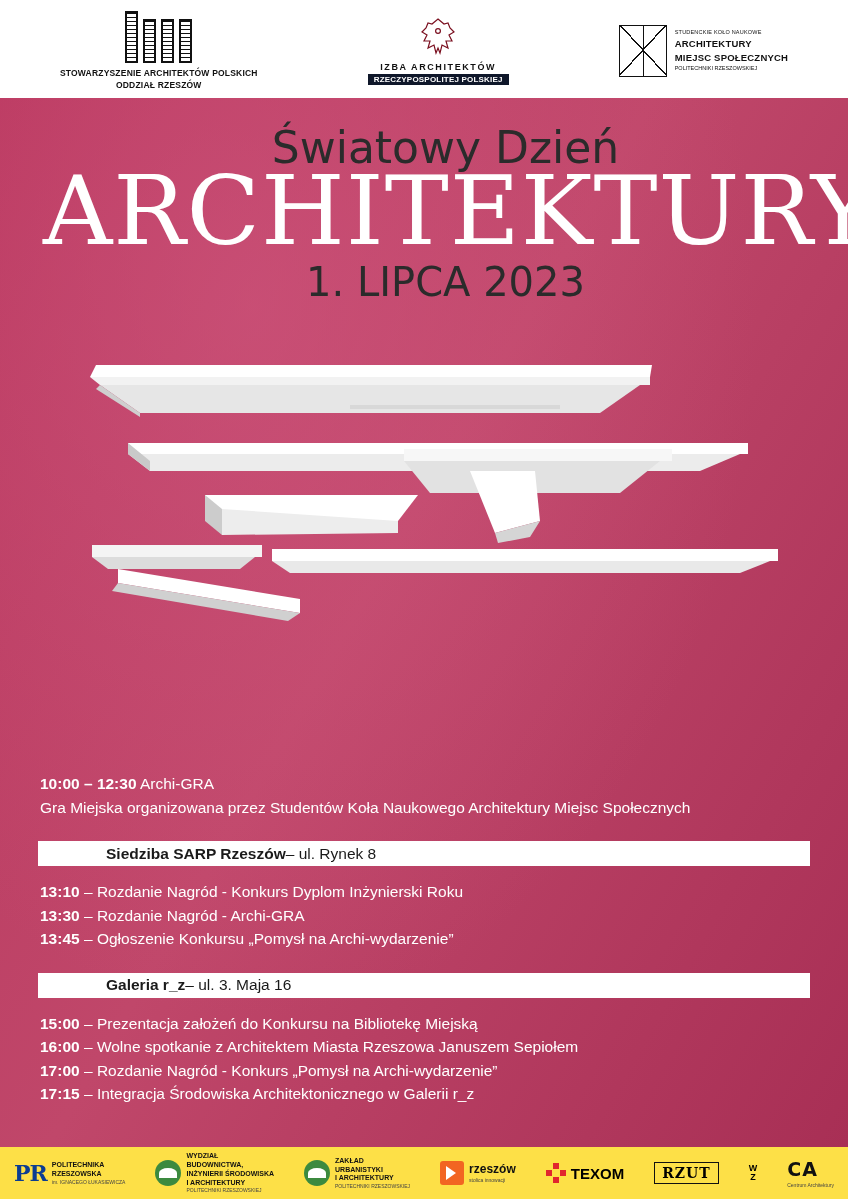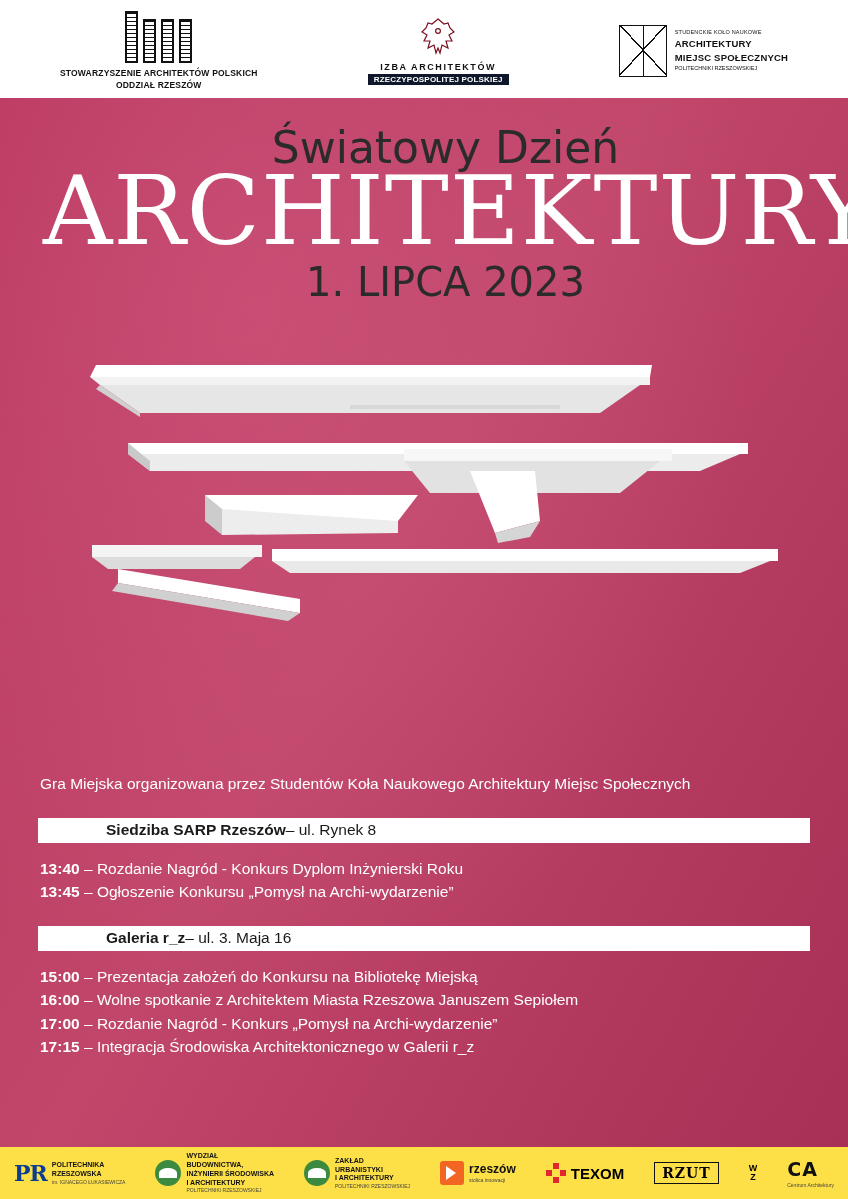--- a/index.html
+++ b/index.html
@@ -222,31 +222,37 @@
 
       <polygon points="118,248 300,278 300,292 118,262" fill="#ffffff"></polygon>
       <polygon points="118,262 300,292 288,300 112,270" fill="#d0d0d0"></polygon>
     </svg>
   </div>
 
   <div class="schedule">
 
     <div class="rows">
       <div class="row">
+        <span class="tm">10:00 – 12:30</span><span> Archi-GRA</span>
+      </div>
+      <div class="row">
         <span class="tm"></span><span>Gra Miejska organizowana przez Studentów Koła Naukowego Architektury Miejsc Społecznych</span>
       </div>
     </div>
 
     <div class="band">
       <b>Siedziba SARP Rzeszów</b>
         <span> – ul. Rynek 8</span>
     </div>
     <div class="rows">
       <div class="row">
-        <span class="tm">13:40</span><span> – Rozdanie Nagród - Konkurs Dyplom Inżynierski Roku</span>
+        <span class="tm">13:10</span><span> – Rozdanie Nagród - Konkurs Dyplom Inżynierski Roku</span>
+      </div>
+      <div class="row">
+        <span class="tm">13:30</span><span> – Rozdanie Nagród - Archi-GRA</span>
       </div>
       <div class="row">
         <span class="tm">13:45</span><span> – Ogłoszenie Konkursu „Pomysł na Archi-wydarzenie”</span>
       </div>
     </div>
 
     <div class="band">
       <b>Galeria r_z</b>
         <span> – ul. 3. Maja 16</span>
     </div>

